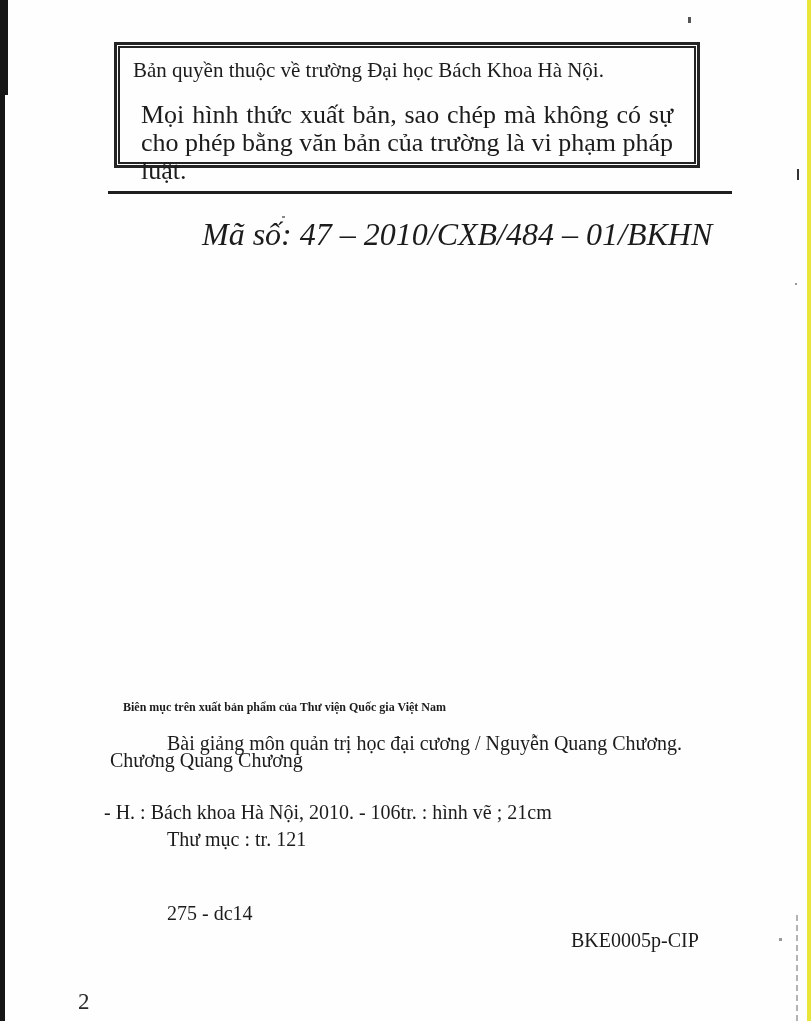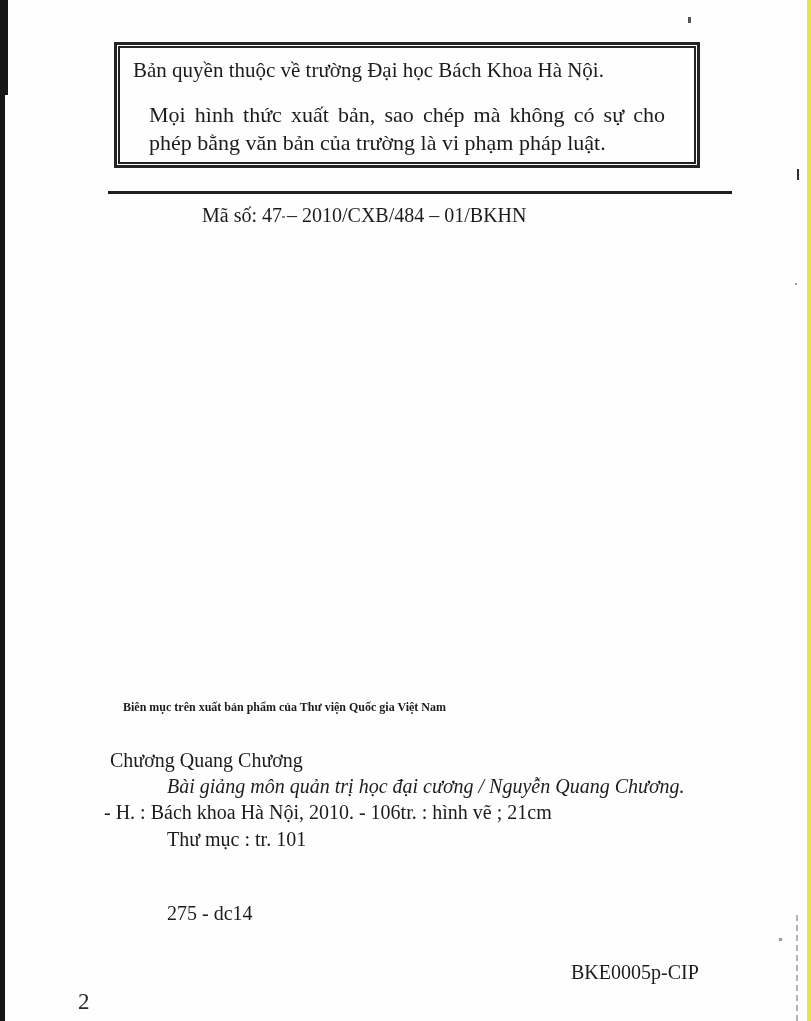--- a/index.html
+++ b/index.html
@@ -25,36 +25,36 @@
   .copyright-box {
     left: 114px; top: 42px; width: 586px; height: 126px;
     border: 3px solid #242424; padding: 1px; box-sizing: border-box;
   }
   .copyright-inner {
     border: 2px solid #242424; box-sizing: border-box;
     width: 100%; height: 100%;
     padding: 9px 13px 0 13px;
   }
   .copyright-line1 { font-size: 21px; line-height: 27px; margin: 0 0 17px 0; white-space: nowrap; }
-  .copyright-para  { font-size: 22px; line-height: 28px; margin: 16px; text-align: justify; }
+  .copyright-para  { font-size: 26px; line-height: 28px; margin: 8px; text-align: justify; }
 
   .rule { left: 108px; top: 191px; width: 624px; height: 3px; background: #1f1f1f; }
 
-  .ma-so { left: 202px; top: 204px; font-size: 20px; }
+  .ma-so { left: 202px; top: 216px; font-size: 32px; font-style: italic; }
 
   .cip-heading { left: 123px; top: 700px; font-size: 12px; font-weight: bold; }
 
   .cat { font-size: 20px; }
   .cat-author   { left: 110px; top: 749px; }
-  .cat-title    { left: 167px; top: 775px; font-style: italic; }
+  .cat-title    { left: 167px; top: 732px; }
   .cat-imprint  { left: 104px; top: 801px; }
   .cat-biblio   { left: 167px; top: 828px; }
   .cat-subjects { left: 167px; top: 875px; }
   .cat-ddc      { left: 167px; top: 902px; }
-  .cat-cip      { left: 571px; top: 961px; font-size: 20px; }
+  .cat-cip      { left: 571px; top: 929px; font-size: 20px; }
 
   .page-number { left: 78px; top: 989px; font-size: 23px; color: #2a2a2a; }
 </style>
 </head>
 <body>
 
 <div class="page">
 
   <div class="abs edge-left"></div>
   <div class="abs edge-left-top"></div>
@@ -75,19 +75,19 @@
 
   <div class="abs rule"></div>
 
   <div class="abs ma-so line">Mã số: 47 – 2010/CXB/484 – 01/BKHN</div>
 
   <div class="abs cip-heading line">Biên mục trên xuất bản phẩm của Thư viện Quốc gia Việt Nam</div>
 
   <div class="abs cat cat-author line">Chương Quang Chương</div>
   <div class="abs cat cat-title line">Bài giảng môn quản trị học đại cương / Nguyễn Quang Chương.</div>
   <div class="abs cat cat-imprint line">- H. : Bách khoa Hà Nội, 2010. - 106tr. : hình vẽ ; 21cm</div>
-  <div class="abs cat cat-biblio line">Thư mục : tr. 101</div>
+  <div class="abs cat cat-biblio line">Thư mục : tr. 121</div>
   <div class="abs cat cat-ddc line">275 - dc14</div>
   <div class="abs cat cat-cip line">BKE0005p-CIP</div>
 
   <div class="abs page-number line">2</div>
 
 </div>
 
 </body></html>

